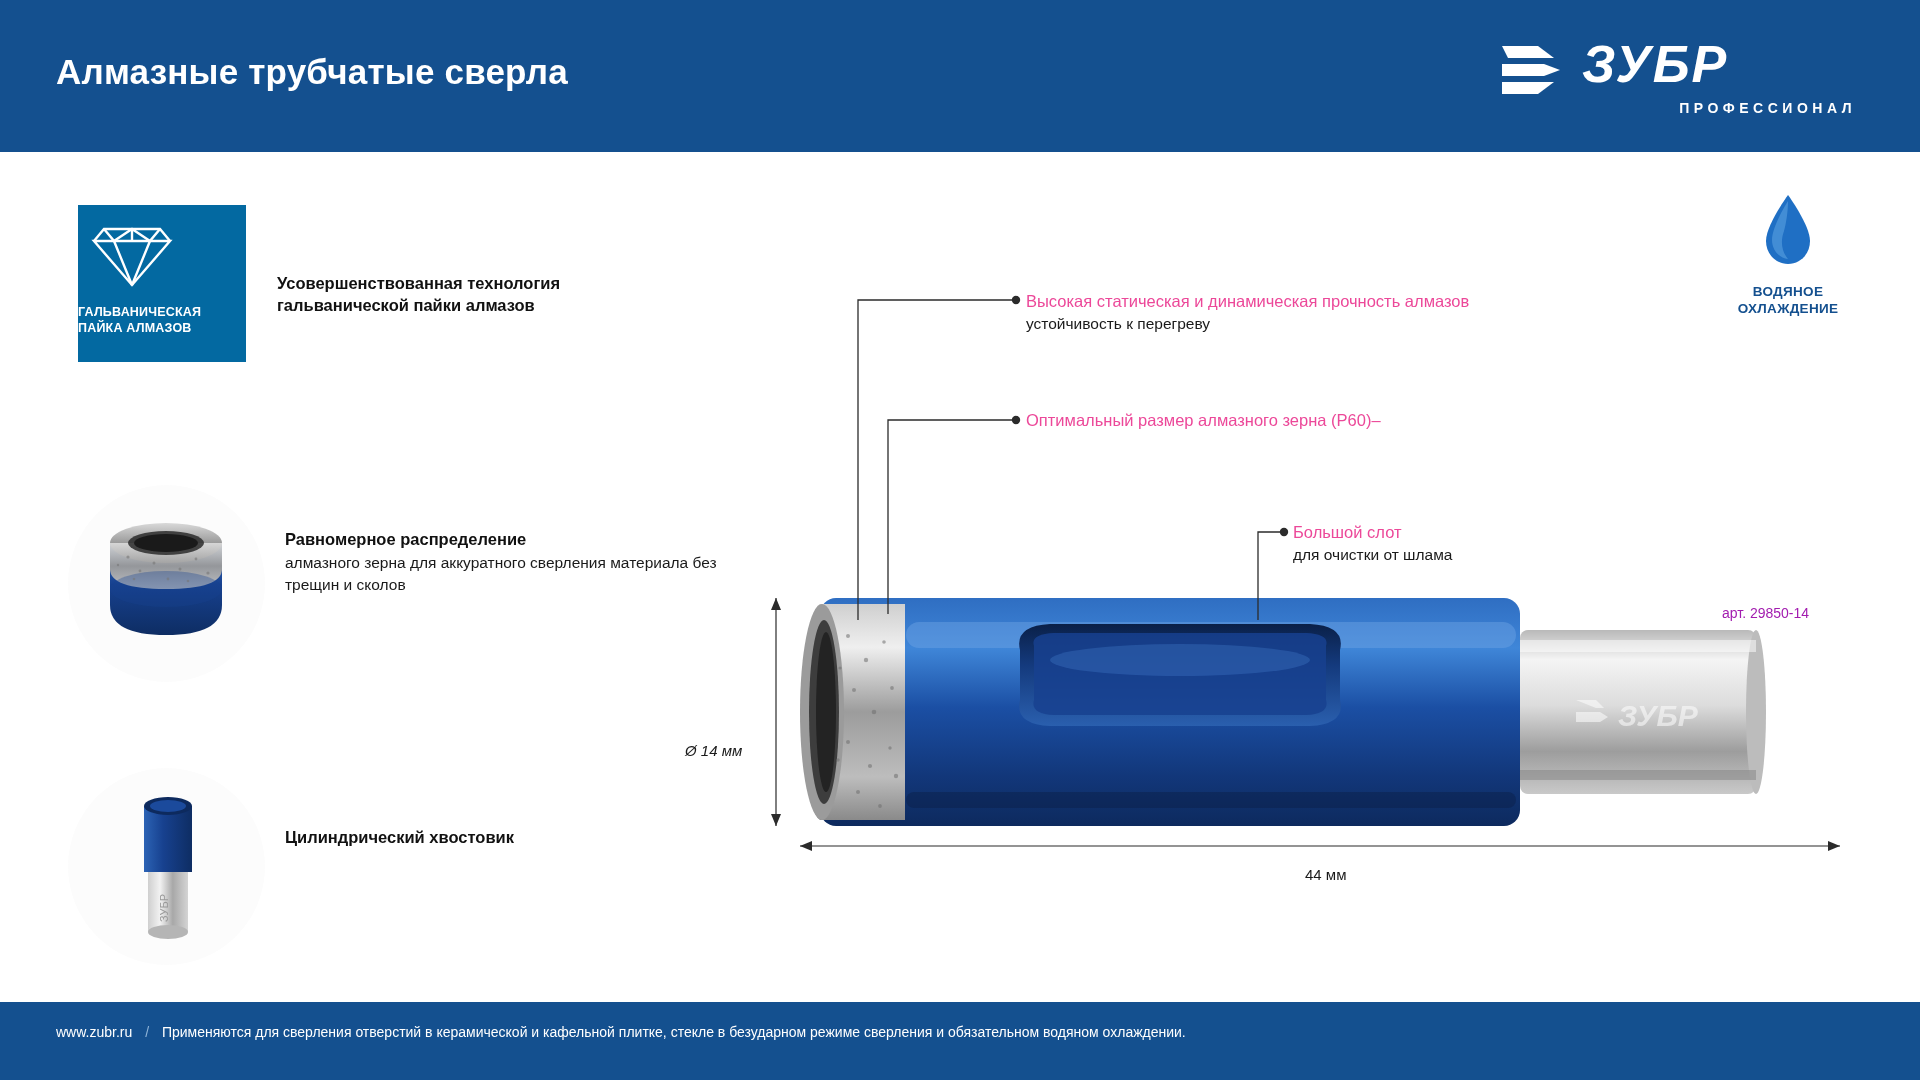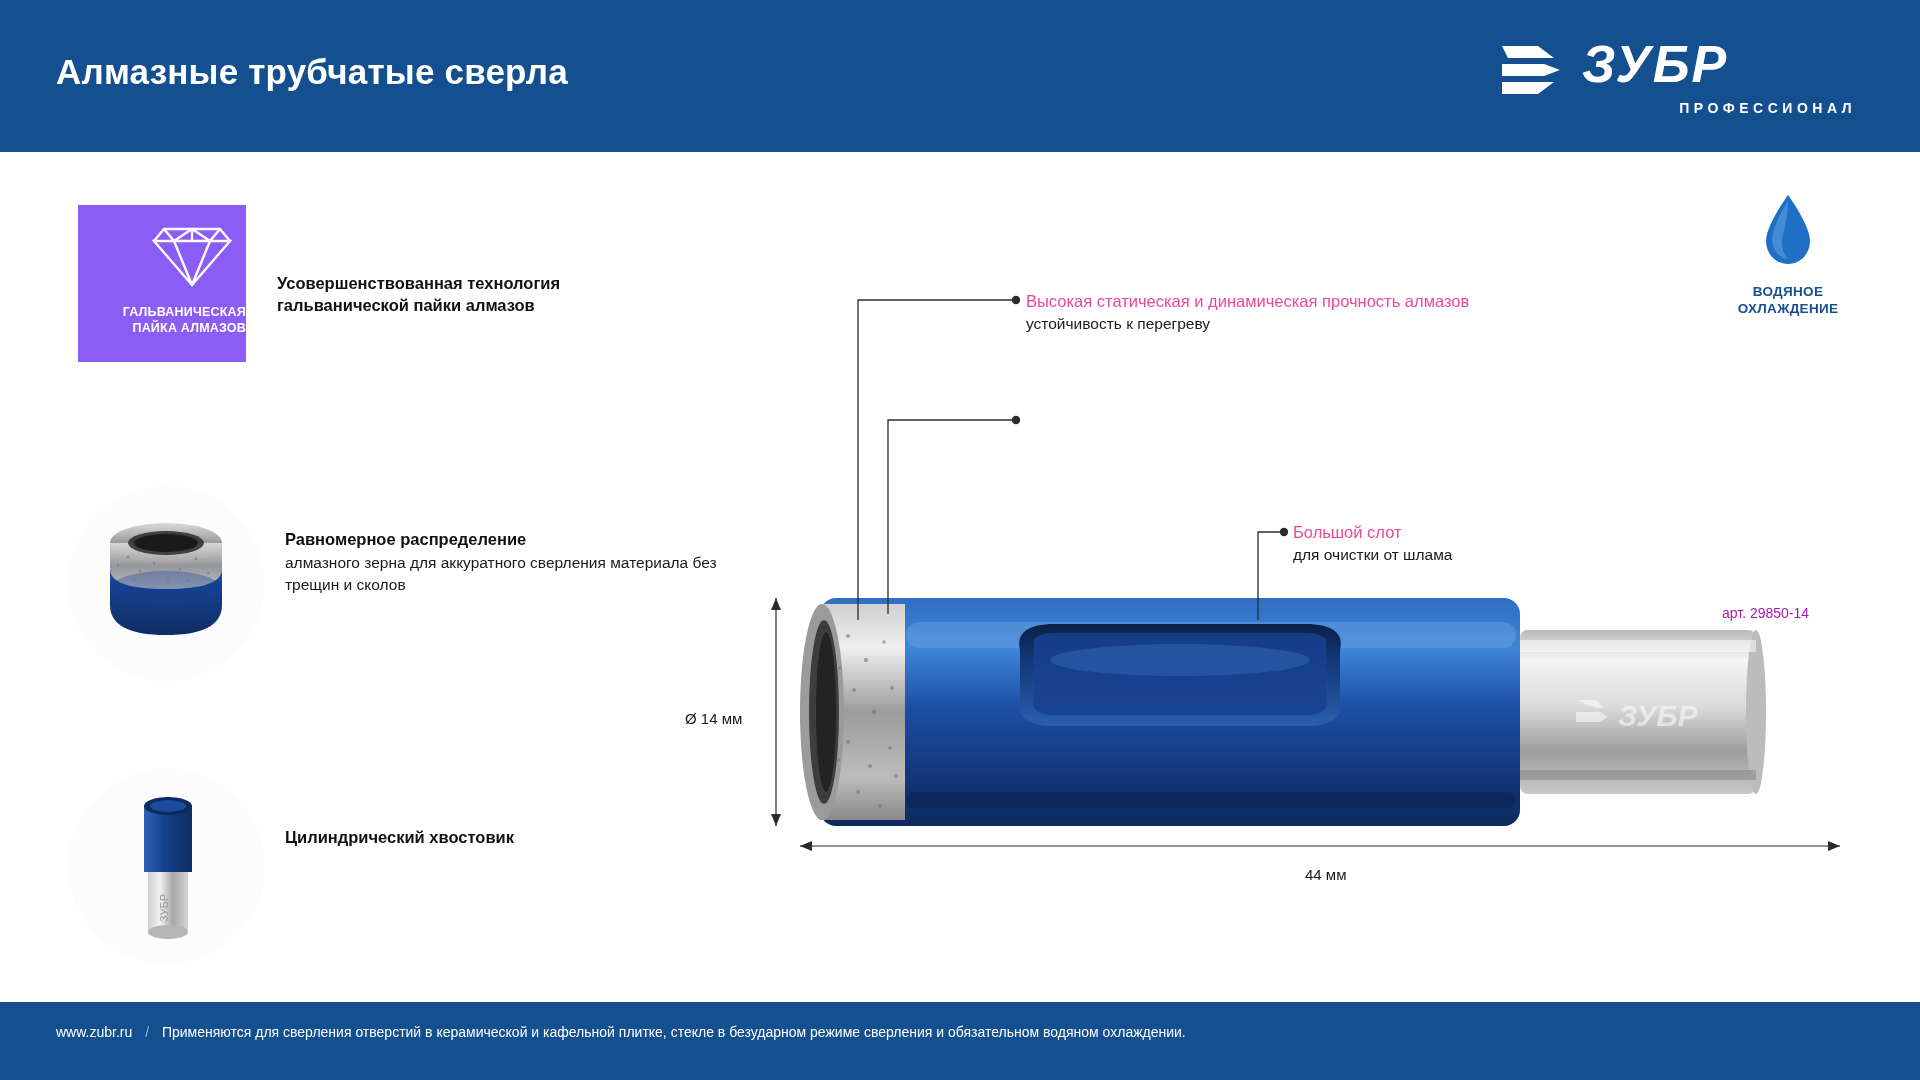--- a/index.html
+++ b/index.html
@@ -85,22 +85,22 @@
   .footer-sep { color: #8fb4d8; margin: 0 9px; }
   .footer-text { color: #ffffff; }
 
   
   .badge {
     position: absolute;
     left: 78px;
     top: 205px;
     width: 168px;
     height: 157px;
-    background: #8b5cf6;
-    text-align: right;
+    background: #0369a1;
+    text-align: left;
   }
   .badge svg { margin-top: 16px; }
   .badge-text {
     margin-top: 6px;
     font-size: 12.5px;
     font-weight: bold;
     color: #ffffff;
     line-height: 1.25;
     letter-spacing: 0.2px;
   }
@@ -169,21 +169,21 @@
   .co-1 { left: 1026px; top: 291px; width: 640px; }
   .co-2 { left: 1026px; top: 410px; width: 560px; }
   .co-3 { left: 1293px; top: 522px; width: 360px; }
 
   
   .dim-label {
     position: absolute;
     font-size: 15px;
     color: #1a1a1a;
   }
-  .dim-diameter { left: 685px; top: 710px; }
+  .dim-diameter { left: 685px; top: 742px; font-style: italic; }
   .dim-length { left: 1305px; top: 866px; }
   .art-no {
     position: absolute;
     left: 1722px;
     top: 605px;
     font-size: 14px;
     color: #a21caf;
   }
 
   
@@ -311,20 +311,21 @@
     <div>ОХЛАЖДЕНИЕ</div>
   </div>
 </div>
 
 <div class="callout co-1">
   <div class="callout-title">Высокая статическая и динамическая прочность алмазов</div>
   <div class="callout-body">устойчивость к перегреву</div>
 </div>
 
 <div class="callout co-2">
+  <div class="callout-title">Оптимальный размер алмазного зерна (Р60)–</div>
 </div>
 
 <div class="callout co-3">
   <div class="callout-title">Большой слот</div>
   <div class="callout-body">для очистки от шлама</div>
 </div>
 
 <svg class="overlay" viewBox="0 0 1920 1080">
   <defs>
     <linearGradient id="bodyBlue" x1="0" y1="0" x2="0" y2="1">

